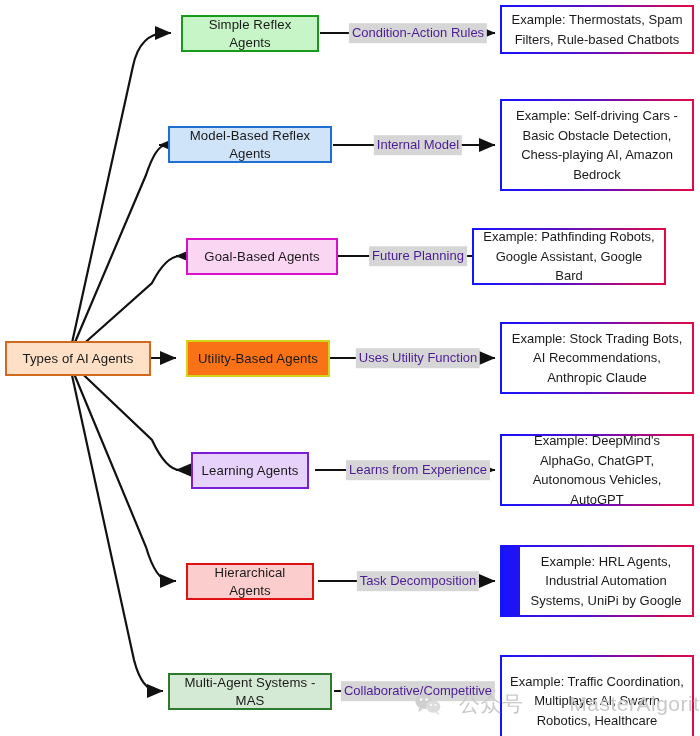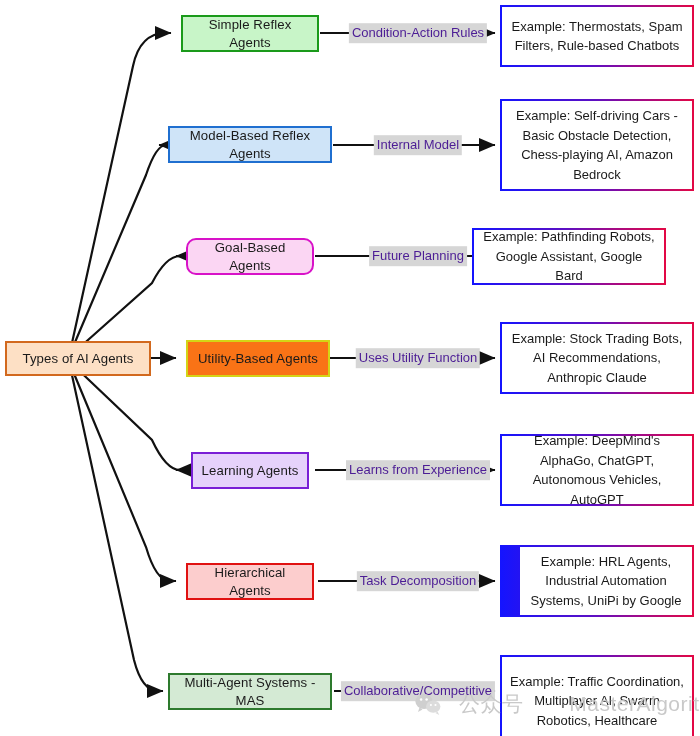--- a/index.html
+++ b/index.html
@@ -134,21 +134,21 @@
   </div>
 
   <div class="node" style="left:181px; top:15px; width:138px; height:37px; background:#c8f5c8; border-color:#1a9a1a;">
     <span>Simple Reflex Agents</span>
   </div>
 
   <div class="node" style="left:168px; top:126px; width:164px; height:37px; background:#cfe4f8; border-color:#1f6fd0;">
     <span>Model-Based Reflex Agents</span>
   </div>
 
-  <div class="node" style="left:186px; top:238px; width:128px; height:37px; background:#fbd6f3; border-color:#d812c8;border-radius:10px;">
+  <div class="node" style="left:186px; top:238px; width:152px; height:37px; background:#fbd6f3; border-color:#d812c8;">
     <span>Goal-Based Agents</span>
   </div>
 
   <div class="node" style="left:186px; top:340px; width:144px; height:37px; background:#f97316; border-color:#d4d416;">
     <span>Utility-Based Agents</span>
   </div>
 
   <div class="node" style="left:191px; top:452px; width:118px; height:37px; background:#e6d2fb; border-color:#7a1fd6;">
     <span>Learning Agents</span>
   </div>
@@ -176,21 +176,21 @@
   <div class="edge-label" style="left:418px; top:470px;">
     <span>Learns from Experience</span>
   </div>
   <div class="edge-label" style="left:418px; top:581px;">
     <span>Task Decomposition</span>
   </div>
   <div class="edge-label" style="left:418px; top:691px;">
     <span>Collaborative/Competitive</span>
   </div>
 
-  <div class="example-wrap" style="left:500px; top:5px; width:194px; height:62px;">
+  <div class="example-wrap" style="left:500px; top:5px; width:194px; height:49px;">
     <div class="example-inner">
       <span>Example: Thermostats, Spam Filters, Rule-based Chatbots</span>
     </div>
   </div>
 
   <div class="example-wrap" style="left:500px; top:99px; width:194px; height:92px;">
     <div class="example-inner">
       <span>Example: Self-driving Cars - Basic Obstacle Detection, Chess-playing AI, Amazon Bedrock</span>
     </div>
   </div>

